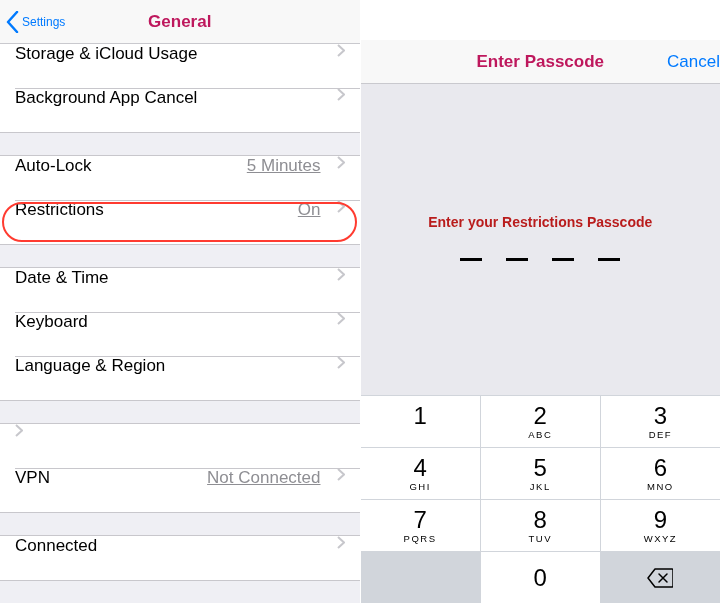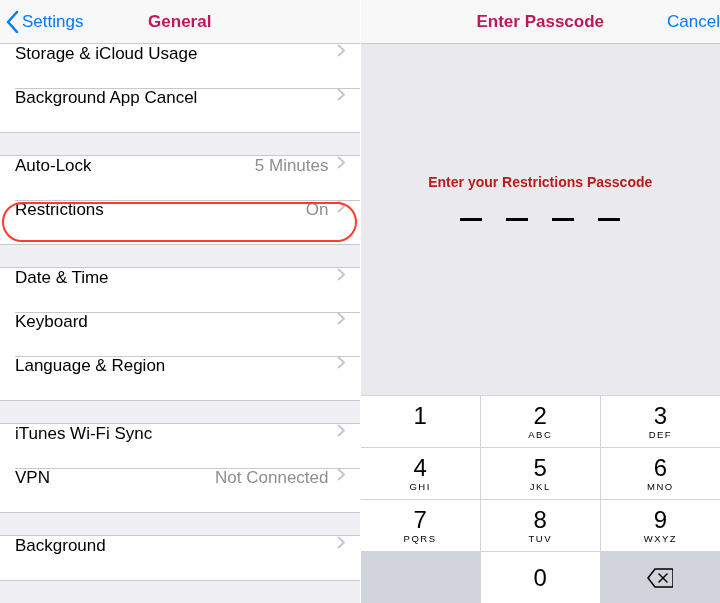--- a/index.html
+++ b/index.html
@@ -11,40 +11,40 @@
       display: flex;
     }
     .pane {
       flex: 1;
       display: flex;
       flex-direction: column;
       overflow: hidden;
       position: relative;
     }
     .pane-left { border-right: 1px solid #fff; background: #efeff4; }
-    .pane-right { background: #e9e9ee; }
+    .pane-right { background: #e9e9ee; margin-top: 40px; }
 
     
     .navbar {
       height: 44px;
       background: #f8f8f8;
       border-bottom: 1px solid #c9c9ce;
       display: flex;
       align-items: center;
       justify-content: center;
       position: relative;
       flex-shrink: 0;
     }
     .nav-back {
       position: absolute;
       left: 6px;
       display: flex;
       align-items: center;
       color: #007aff;
-      font-size: 17px;
+      font-size: 12px;
       cursor: pointer;
     }
     .nav-back svg { width: 13px; height: 22px; margin-right: 3px; }
     .nav-title { font-size: 17px; font-weight: 600; color: #be185d; }
     .nav-right {
       position: absolute;
       right: 0;
       color: #007aff;
       font-size: 17px;
       cursor: pointer;
@@ -65,21 +65,21 @@
     .cell + .cell::before {
       content: "";
       position: absolute;
       top: 0;
       left: 15px;
       right: 0;
       height: 1px;
       background: #c8c7cc;
     }
     .cell-label { flex: 1; font-size: 17px; color: #000; }
-    .cell-detail { font-size: 17px; color: #8e8e93; margin-right: 8px; }
+    .cell-detail { font-size: 17px; color: #8e8e93; margin-right: 16px; text-decoration: underline; }
     .chevron { width: 8px; height: 13px; }
     .chevron path { stroke: #c7c7cc; stroke-width: 2; fill: none; }
 
     .highlight-ring {
       position: absolute;
       inset: 2px 3px 2px 2px;
       border: 2.5px solid #ff3b30;
       border-radius: 20px;
       pointer-events: none;
     }
@@ -197,37 +197,36 @@
     <div class="cell">
       <span class="cell-label">Language &amp; Region</span>
       <svg class="chevron" viewBox="0 0 8 13">
           <path d="M1 1 L7 6.5 L1 12"></path>
         </svg>
     </div>
   </div>
 
   <div class="group">
     <div class="cell">
-      <span class="cell-label">iTunes Wi-Fi Sync</span>
       <svg class="chevron" viewBox="0 0 8 13">
           <path d="M1 1 L7 6.5 L1 12"></path>
         </svg>
     </div>
     <div class="cell">
       <span class="cell-label">VPN</span>
       <span class="cell-detail">Not Connected</span>
       <svg class="chevron" viewBox="0 0 8 13">
           <path d="M1 1 L7 6.5 L1 12"></path>
         </svg>
     </div>
   </div>
 
   <div class="group">
     <div class="cell">
-      <span class="cell-label">Background</span>
+      <span class="cell-label">Connected</span>
       <svg class="chevron" viewBox="0 0 8 13">
           <path d="M1 1 L7 6.5 L1 12"></path>
         </svg>
     </div>
   </div>
 </div>
 
 <div class="pane pane-right">
   <div class="navbar">
     <div class="nav-title">Enter Passcode</div>

